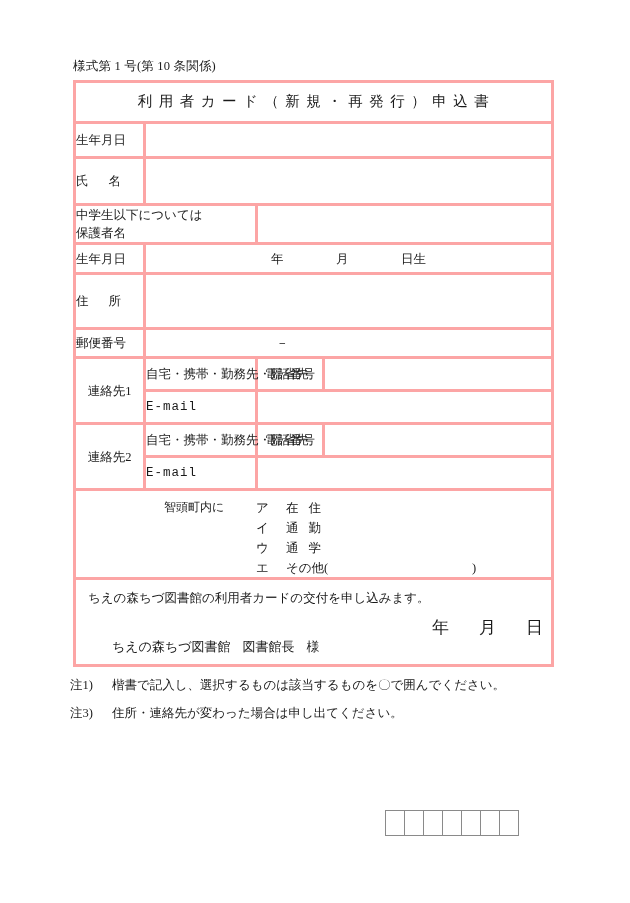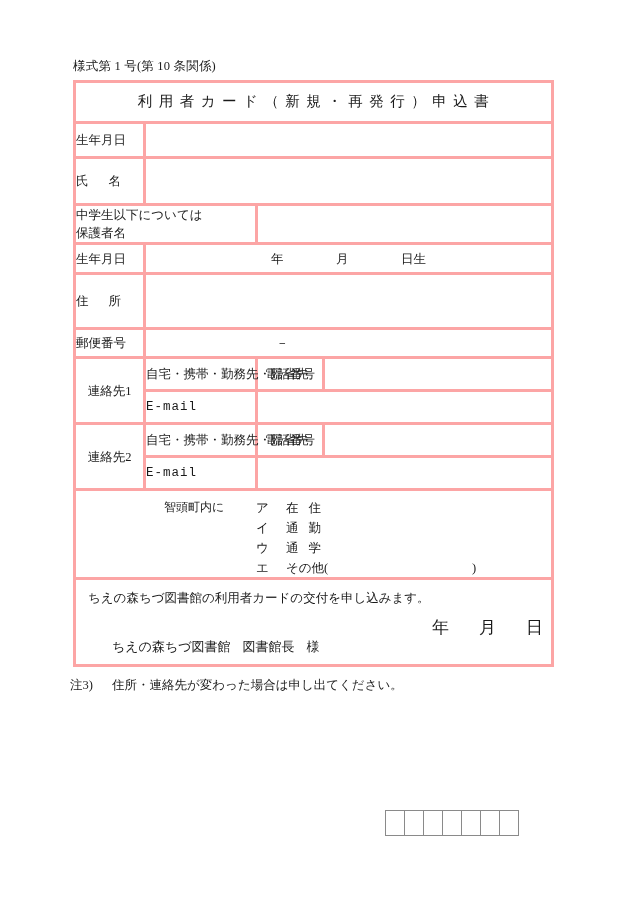--- a/index.html
+++ b/index.html
@@ -364,20 +364,24 @@
             </span>
           </div>
         </td>
       </tr>
 
     </tbody>
   </table>
 
   <div class="notes">
     <div class="note">
+      <span class="note-mark">注1)</span>
+      <div class="note-body">楷書で記入し、選択するものは該当するものを〇で囲んでください。</div>
+    </div>
+    <div class="note">
       <span class="note-mark">注3)</span>
       <div class="note-body">住所・連絡先が変わった場合は申し出てください。</div>
     </div>
   </div>
 
   <div class="code-boxes">
     <div class="code-box"></div>
     <div class="code-box"></div>
     <div class="code-box"></div>
     <div class="code-box"></div>

